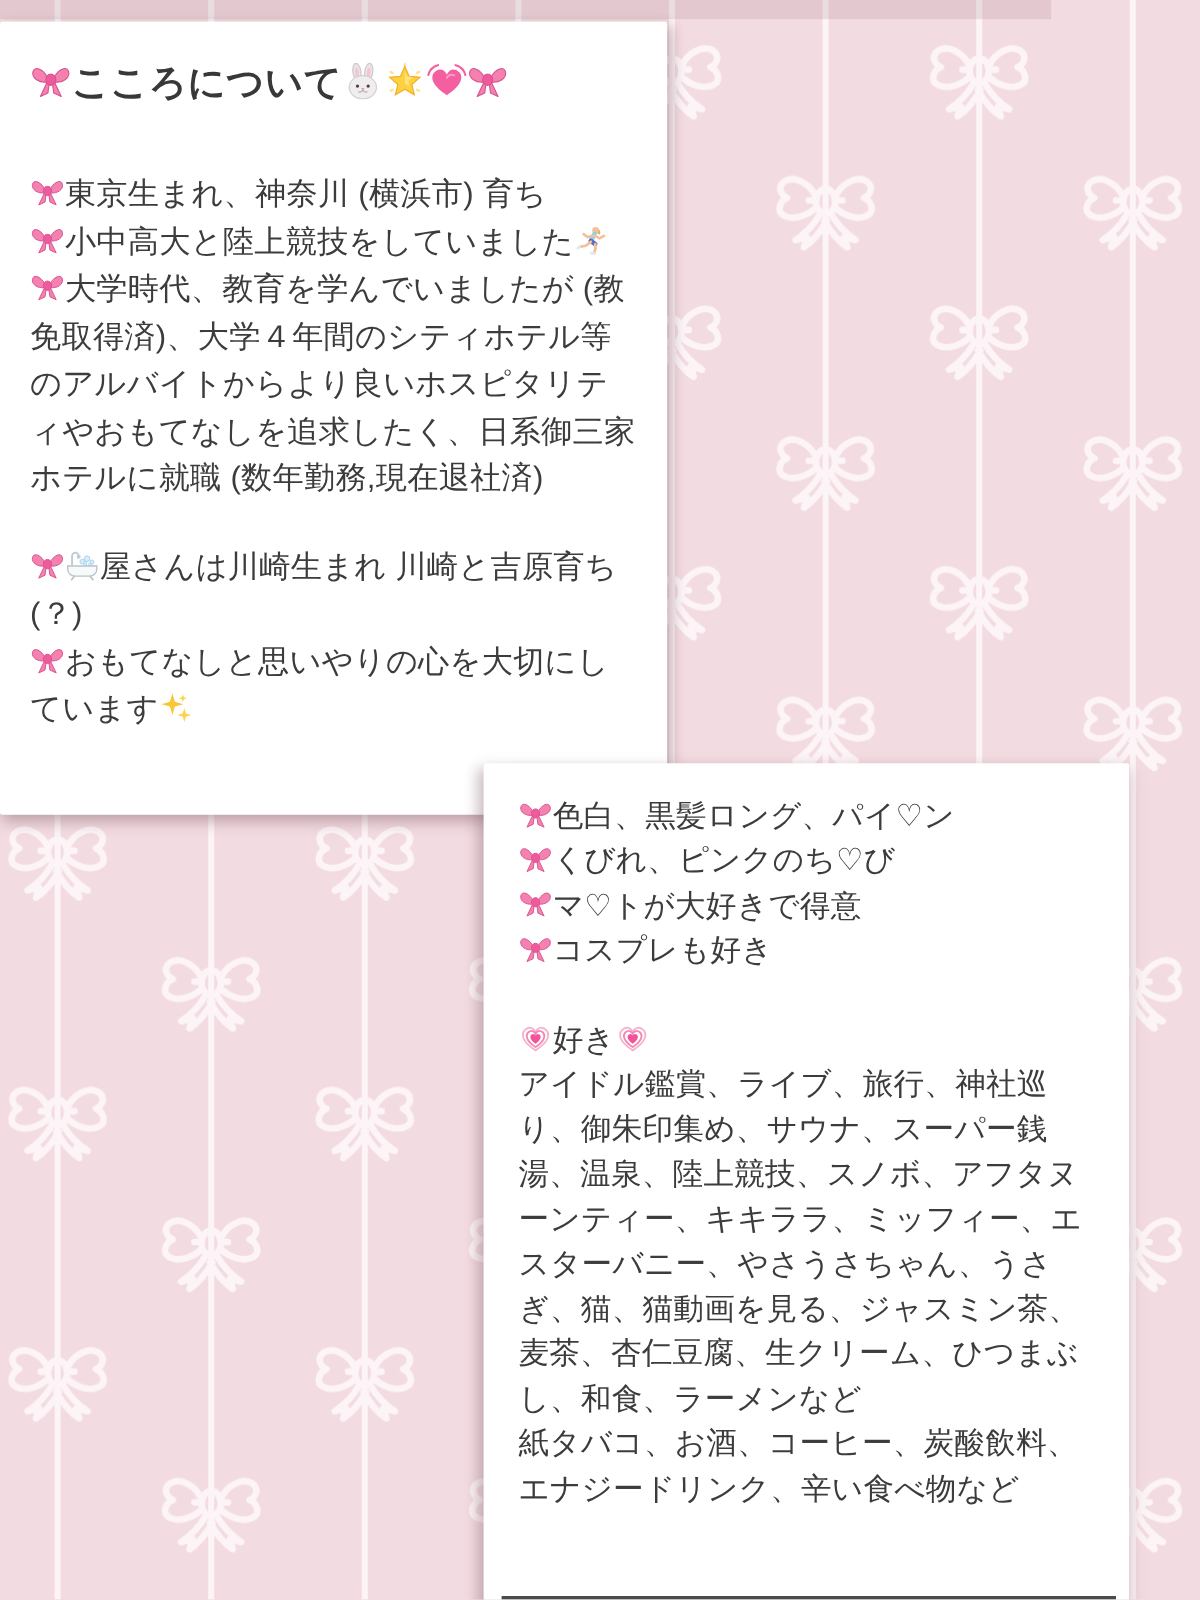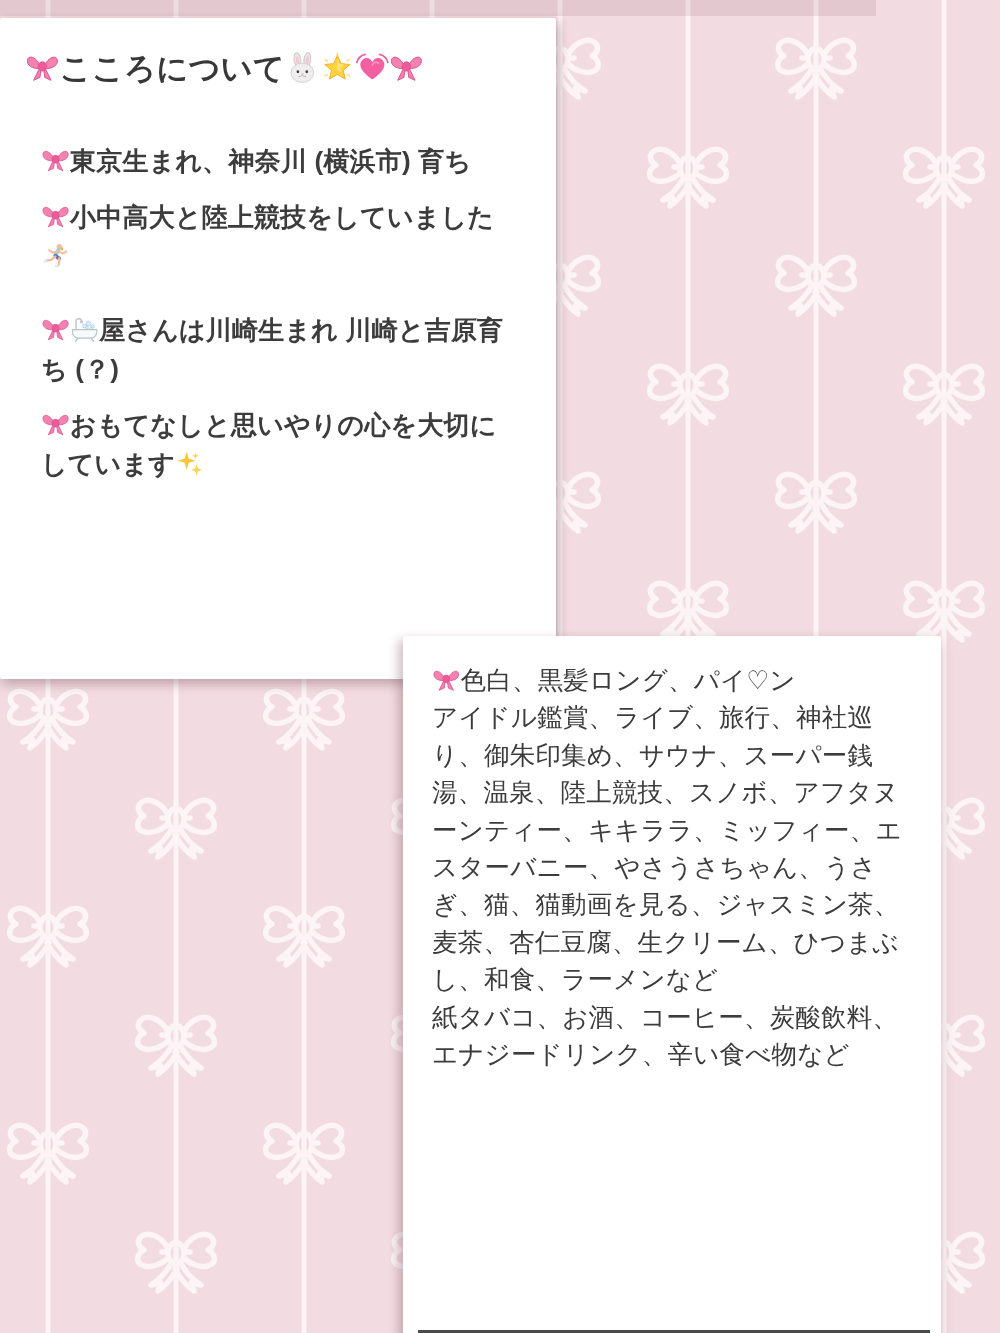--- a/index.html
+++ b/index.html
@@ -30,25 +30,24 @@
     box-shadow: 5px 3px 10px rgba(125, 85, 98, 0.22), 0 6px 12px rgba(125, 85, 98, 0.28);
   }
   .card-about h1 {
     margin: 0 0 52px 0;
     font-size: 31px;
     font-weight: 700;
     color: #383838;
     letter-spacing: 0.5px;
   }
   .card-about p {
-    margin: 16px;
+    margin: 0;
     font-size: 26px;
     line-height: 39.5px;
     letter-spacing: 0.2px;
-    font-weight: bold;
   }
   .card-about p.gap-before { margin-top: 34px; }
   .card-profile {
     left: 403px; top: 636px;
     width: 538px; height: 726px;
     padding: 26px 21px 20px 29px;
     box-shadow: -6px 4px 10px rgba(125, 85, 98, 0.22), 0 6px 14px rgba(125, 85, 98, 0.28);
   }
   .card-profile p {
     margin: 0;
@@ -168,20 +167,29 @@
             <path d="M23.5 4.5 q2.5 2.5 1.5 6 l-3 -1.5 Z" fill="#e8b04b"></path>
             <circle cx="20.5" cy="5.8" r="3.3" fill="#f3c09d"></circle>
             <path d="M19.5 9.5 L15.8 16.5" stroke="#86d2e8" stroke-width="4.6" stroke-linecap="round" fill="none"></path>
             <path d="M19 11 L24.5 14 L29 11.5" stroke="#f3c09d" stroke-width="2.6" stroke-linecap="round" fill="none"></path>
             <path d="M18.5 11.5 L12.5 12.8 L8.5 9.8" stroke="#f3c09d" stroke-width="2.6" stroke-linecap="round" fill="none"></path>
             <path d="M15.8 16.5 L20.2 19.8" stroke="#5a6cc0" stroke-width="4.6" stroke-linecap="round" fill="none"></path>
             <path d="M20.2 19.8 L20.5 24 L19 29" stroke="#f3c09d" stroke-width="2.8" stroke-linecap="round" fill="none"></path>
             <path d="M15.8 17.5 L10.5 21.5 L4.5 22.5" stroke="#f3c09d" stroke-width="2.8" stroke-linecap="round" fill="none"></path>
             <path d="M19 29 h-3 M4.5 22.5 l-2 1.5" stroke="#e2e8ef" stroke-width="2.4" stroke-linecap="round"></path>
           </svg></span></p>
+    <p><span class="emo emo-ribbon-bow-icon"><svg viewBox="0 0 36 32">
+            <g stroke="#d8548f" stroke-width="1" stroke-linejoin="round">
+              <path d="M15.5 13 C11 4.5 3.5 2.5 2.5 8 C1.6 13 7.5 17.7 15.5 16.5 Z" fill="#f481b0"></path>
+              <path d="M20.5 13 C25 4.5 32.5 2.5 33.5 8 C34.4 13 28.5 17.7 20.5 16.5 Z" fill="#f481b0"></path>
+              <path d="M14.5 17.5 L9 29 L15.5 26 L16.5 18.5 Z" fill="#f481b0"></path>
+              <path d="M21.5 17.5 L27 29 L20.5 26 L19.5 18.5 Z" fill="#f481b0"></path>
+              <ellipse cx="18" cy="14.6" rx="4.3" ry="4.8" fill="#ee5a9b"></ellipse>
+            </g>
+          </svg></span>大学時代、教育を学んでいましたが (教免取得済)、大学４年間のシティホテル等のアルバイトからより良いホスピタリティやおもてなしを追求したく、日系御三家ホテルに就職 (数年勤務,現在退社済)</p>
     <p class="gap-before"><span class="emo emo-ribbon-bow-icon"><svg viewBox="0 0 36 32">
             <g stroke="#d8548f" stroke-width="1" stroke-linejoin="round">
               <path d="M15.5 13 C11 4.5 3.5 2.5 2.5 8 C1.6 13 7.5 17.7 15.5 16.5 Z" fill="#f481b0"></path>
               <path d="M20.5 13 C25 4.5 32.5 2.5 33.5 8 C34.4 13 28.5 17.7 20.5 16.5 Z" fill="#f481b0"></path>
               <path d="M14.5 17.5 L9 29 L15.5 26 L16.5 18.5 Z" fill="#f481b0"></path>
               <path d="M21.5 17.5 L27 29 L20.5 26 L19.5 18.5 Z" fill="#f481b0"></path>
               <ellipse cx="18" cy="14.6" rx="4.3" ry="4.8" fill="#ee5a9b"></ellipse>
             </g>
           </svg></span><span class="emo emo-bathtub-icon"><svg viewBox="0 0 36 32">
             <path d="M7.5 16 V6.2 a3.4 3.4 0 0 1 6.8 0" fill="none" stroke="#c3ccd2" stroke-width="2"></path>
@@ -214,19 +222,55 @@
   <section class="card card-profile">
     <p><span class="emo emo-ribbon-bow-icon"><svg viewBox="0 0 36 32">
             <g stroke="#d8548f" stroke-width="1" stroke-linejoin="round">
               <path d="M15.5 13 C11 4.5 3.5 2.5 2.5 8 C1.6 13 7.5 17.7 15.5 16.5 Z" fill="#f481b0"></path>
               <path d="M20.5 13 C25 4.5 32.5 2.5 33.5 8 C34.4 13 28.5 17.7 20.5 16.5 Z" fill="#f481b0"></path>
               <path d="M14.5 17.5 L9 29 L15.5 26 L16.5 18.5 Z" fill="#f481b0"></path>
               <path d="M21.5 17.5 L27 29 L20.5 26 L19.5 18.5 Z" fill="#f481b0"></path>
               <ellipse cx="18" cy="14.6" rx="4.3" ry="4.8" fill="#ee5a9b"></ellipse>
             </g>
           </svg></span>色白、黒髪ロング、パイ♡ン</p>
+    <p><span class="emo emo-ribbon-bow-icon"><svg viewBox="0 0 36 32">
+            <g stroke="#d8548f" stroke-width="1" stroke-linejoin="round">
+              <path d="M15.5 13 C11 4.5 3.5 2.5 2.5 8 C1.6 13 7.5 17.7 15.5 16.5 Z" fill="#f481b0"></path>
+              <path d="M20.5 13 C25 4.5 32.5 2.5 33.5 8 C34.4 13 28.5 17.7 20.5 16.5 Z" fill="#f481b0"></path>
+              <path d="M14.5 17.5 L9 29 L15.5 26 L16.5 18.5 Z" fill="#f481b0"></path>
+              <path d="M21.5 17.5 L27 29 L20.5 26 L19.5 18.5 Z" fill="#f481b0"></path>
+              <ellipse cx="18" cy="14.6" rx="4.3" ry="4.8" fill="#ee5a9b"></ellipse>
+            </g>
+          </svg></span>くびれ、ピンクのち♡び</p>
+    <p><span class="emo emo-ribbon-bow-icon"><svg viewBox="0 0 36 32">
+            <g stroke="#d8548f" stroke-width="1" stroke-linejoin="round">
+              <path d="M15.5 13 C11 4.5 3.5 2.5 2.5 8 C1.6 13 7.5 17.7 15.5 16.5 Z" fill="#f481b0"></path>
+              <path d="M20.5 13 C25 4.5 32.5 2.5 33.5 8 C34.4 13 28.5 17.7 20.5 16.5 Z" fill="#f481b0"></path>
+              <path d="M14.5 17.5 L9 29 L15.5 26 L16.5 18.5 Z" fill="#f481b0"></path>
+              <path d="M21.5 17.5 L27 29 L20.5 26 L19.5 18.5 Z" fill="#f481b0"></path>
+              <ellipse cx="18" cy="14.6" rx="4.3" ry="4.8" fill="#ee5a9b"></ellipse>
+            </g>
+          </svg></span>マ♡トが大好きで得意</p>
+    <p><span class="emo emo-ribbon-bow-icon"><svg viewBox="0 0 36 32">
+            <g stroke="#d8548f" stroke-width="1" stroke-linejoin="round">
+              <path d="M15.5 13 C11 4.5 3.5 2.5 2.5 8 C1.6 13 7.5 17.7 15.5 16.5 Z" fill="#f481b0"></path>
+              <path d="M20.5 13 C25 4.5 32.5 2.5 33.5 8 C34.4 13 28.5 17.7 20.5 16.5 Z" fill="#f481b0"></path>
+              <path d="M14.5 17.5 L9 29 L15.5 26 L16.5 18.5 Z" fill="#f481b0"></path>
+              <path d="M21.5 17.5 L27 29 L20.5 26 L19.5 18.5 Z" fill="#f481b0"></path>
+              <ellipse cx="18" cy="14.6" rx="4.3" ry="4.8" fill="#ee5a9b"></ellipse>
+            </g>
+          </svg></span>コスプレも好き</p>
+    <p class="section-gap"><span class="emo emo-growing-heart-icon"><svg viewBox="0 0 36 32">
+            <path d="M18 29 C6 21.5 1.5 13 7 7.5 C11.5 3.2 16 5.5 18 9.5 C20 5.5 24.5 3.2 29 7.5 C34.5 13 30 21.5 18 29 Z" fill="none" stroke="#f8b4cf" stroke-width="2"></path>
+            <path d="M18 25.5 C9.5 20 6.5 14 10.5 10 C13.5 7.2 16.6 8.8 18 11.5 C19.4 8.8 22.5 7.2 25.5 10 C29.5 14 26.5 20 18 25.5 Z" fill="none" stroke="#f687b5" stroke-width="2"></path>
+            <path d="M18 22 C13 18.6 11.2 15 13.6 12.6 C15.4 10.9 17.2 11.9 18 13.5 C18.8 11.9 20.6 10.9 22.4 12.6 C24.8 15 23 18.6 18 22 Z" fill="#f4539a"></path>
+          </svg></span>好き<span class="emo emo-growing-heart-icon"><svg viewBox="0 0 36 32">
+            <path d="M18 29 C6 21.5 1.5 13 7 7.5 C11.5 3.2 16 5.5 18 9.5 C20 5.5 24.5 3.2 29 7.5 C34.5 13 30 21.5 18 29 Z" fill="none" stroke="#f8b4cf" stroke-width="2"></path>
+            <path d="M18 25.5 C9.5 20 6.5 14 10.5 10 C13.5 7.2 16.6 8.8 18 11.5 C19.4 8.8 22.5 7.2 25.5 10 C29.5 14 26.5 20 18 25.5 Z" fill="none" stroke="#f687b5" stroke-width="2"></path>
+            <path d="M18 22 C13 18.6 11.2 15 13.6 12.6 C15.4 10.9 17.2 11.9 18 13.5 C18.8 11.9 20.6 10.9 22.4 12.6 C24.8 15 23 18.6 18 22 Z" fill="#f4539a"></path>
+          </svg></span></p>
     <p>アイドル鑑賞、ライブ、旅行、神社巡り、御朱印集め、サウナ、スーパー銭湯、温泉、陸上競技、スノボ、アフタヌーンティー、キキララ、ミッフィー、エスターバニー、やさうさちゃん、うさぎ、猫、猫動画を見る、ジャスミン茶、麦茶、杏仁豆腐、生クリーム、ひつまぶし、和食、ラーメンなど</p>
     <p>紙タバコ、お酒、コーヒー、炭酸飲料、エナジードリンク、辛い食べ物など</p>
   </section>
 
   <div class="bottom-edge"></div>
 
 </div>
 
 </body></html>

